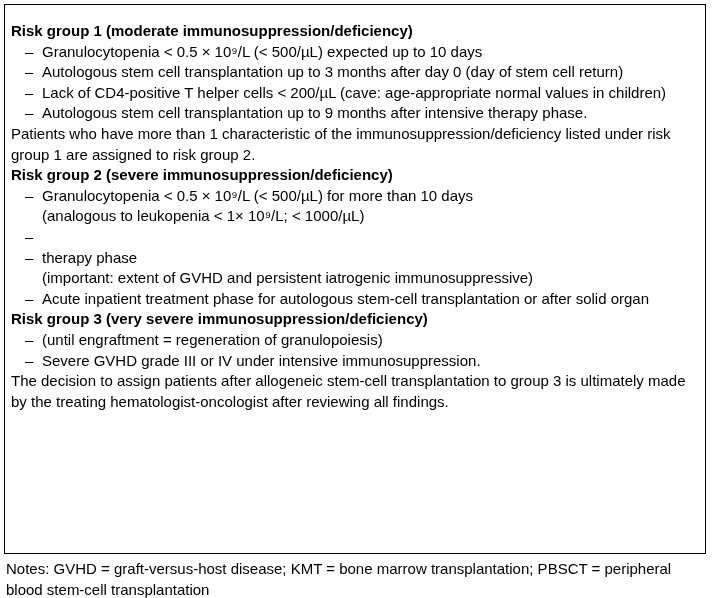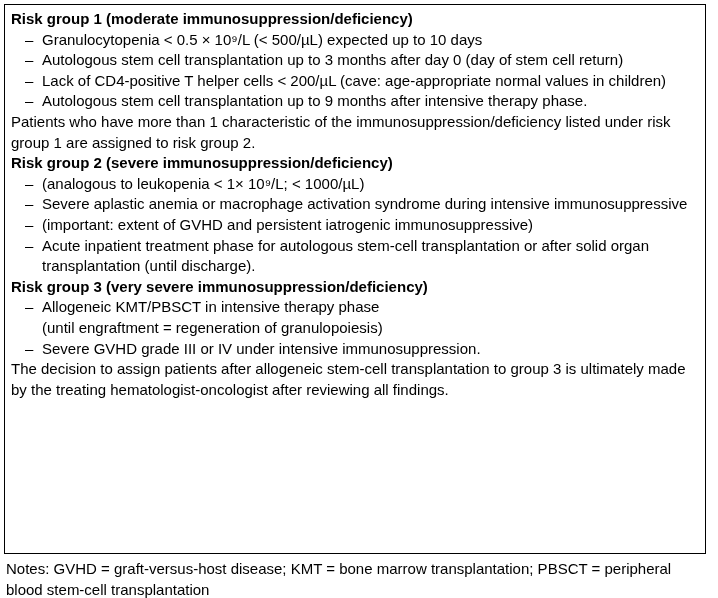--- a/index.html
+++ b/index.html
@@ -17,21 +17,21 @@
     line-height: 20.6px;
   }
   .box {
     position: absolute;
     left: 4px;
     top: 4px;
     width: 702px;
     height: 550px;
     box-sizing: border-box;
     border: 1.5px solid #000000;
-    padding: 4px 8px 0 6px;
+    padding: 16px 8px 0 6px;
     overflow: hidden;
     background: #ffffff;
   }
   .section + .section { margin-top: 0; }
   .heading { font-weight: bold; }
   .bullet { display: flex; align-items: flex-start; }
   .dash {
     flex: none;
     width: 17px;
     margin-left: 14px;
@@ -76,49 +76,48 @@
             <div class="line">Autologous stem cell transplantation up to 9 months after intensive therapy phase.</div>
           </div>
         </div>
         <div class="para">Patients who have more than 1 characteristic of the immunosuppression/deficiency listed under risk group 1 are assigned to risk group 2.</div>
       </div>
       <div class="section">
         <div class="heading">Risk group 2 (severe immunosuppression/deficiency)</div>
         <div class="bullet">
           <span class="dash">–</span>
           <div class="lines">
+            <div class="line">Granulocytopenia &lt; 0.5 × 10⁹/L (&lt; 500/µL) for more than 10 days</div>
             <div class="line">(analogous to leukopenia &lt; 1× 10⁹/L; &lt; 1000/µL)</div>
           </div>
         </div>
         <div class="bullet">
           <span class="dash">–</span>
           <div class="lines">
-            <div class="line">Severe aplastic anemia or macrophage activation syndrome during intensive immunosuppressive</div>
           </div>
         </div>
         <div class="bullet">
           <span class="dash">–</span>
           <div class="lines">
+            <div class="line">therapy phase</div>
             <div class="line">(important: extent of GVHD and persistent iatrogenic immunosuppressive)</div>
           </div>
         </div>
         <div class="bullet">
           <span class="dash">–</span>
           <div class="lines">
             <div class="line">Acute inpatient treatment phase for autologous stem-cell transplantation or after solid organ</div>
-            <div class="line">transplantation (until discharge).</div>
           </div>
         </div>
       </div>
       <div class="section">
         <div class="heading">Risk group 3 (very severe immunosuppression/deficiency)</div>
         <div class="bullet">
           <span class="dash">–</span>
           <div class="lines">
-            <div class="line">Allogeneic KMT/PBSCT in intensive therapy phase</div>
             <div class="line">(until engraftment = regeneration of granulopoiesis)</div>
           </div>
         </div>
         <div class="bullet">
           <span class="dash">–</span>
           <div class="lines">
             <div class="line">Severe GVHD grade III or IV under intensive immunosuppression.</div>
           </div>
         </div>
         <div class="para">The decision to assign patients after allogeneic stem-cell transplantation to group 3 is ultimately made by the treating hematologist-oncologist after reviewing all findings.</div>

